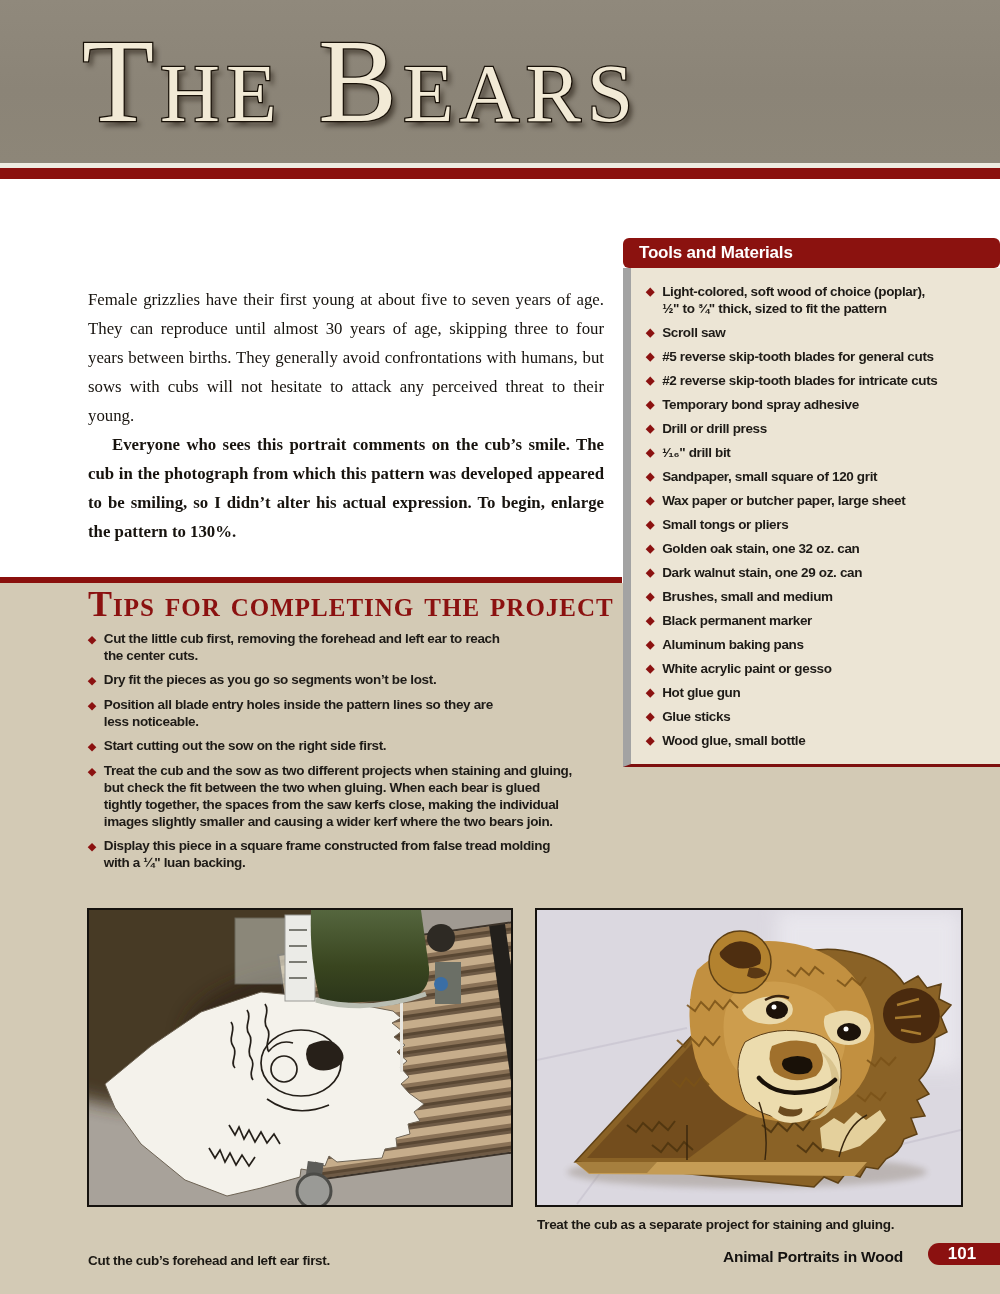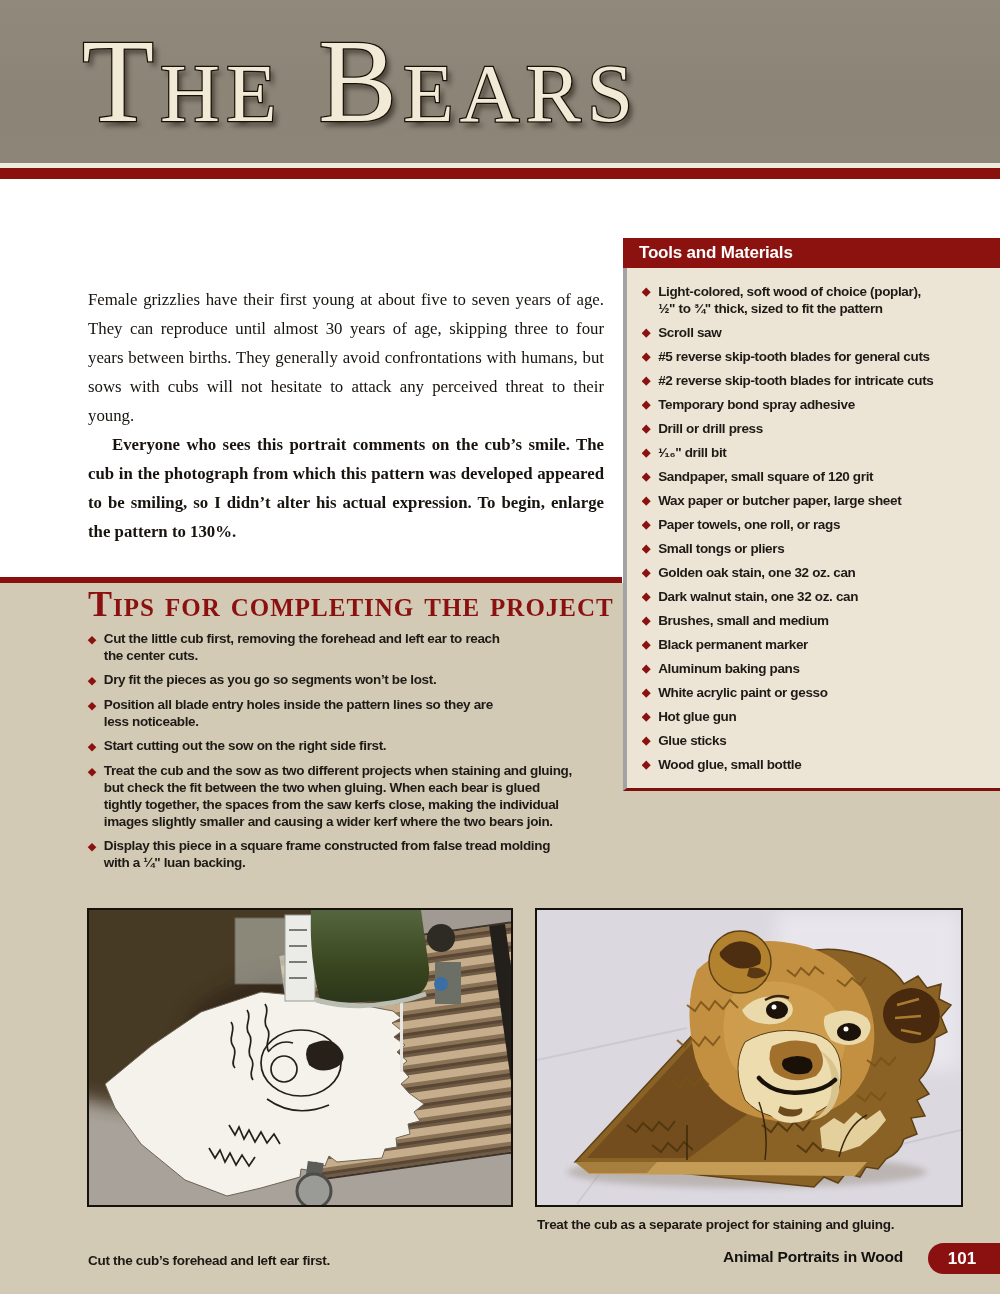--- a/index.html
+++ b/index.html
@@ -24,22 +24,22 @@
   
   .intro{position:absolute;top:248px;left:88px;width:516px;
     font-family:"Liberation Serif",serif;font-size:16.8px;line-height:29px;
     color:#17130e;text-align:justify;margin-top:37px;}
   .intro p{margin:0;}
   .intro p.indent{text-indent:24px;font-weight:bold;}
 
   
   .tools-box{position:absolute;top:238px;left:623px;width:377px;box-sizing:border-box;}
   .tools-header{background:#8b120f;color:#ffffff;height:30px;line-height:30px;
-    padding-left:16px;font-size:17px;font-weight:bold;letter-spacing:-0.2px;}
-  .tools-body{background:#ece5d5;border-left:4px solid #a3a3a3;border-bottom:3px solid #7e0f0e;
+    padding-left:16px;font-size:17px;font-weight:bold;letter-spacing:-0.2px;border-radius:6px;}
+  .tools-body{background:#ece5d5;border-left:8px solid #a3a3a3;border-bottom:3px solid #7e0f0e;
     padding:15px 8px 8px 15px;box-sizing:border-box;}
   ul.bullet-list{list-style:none;margin:0;padding:0;}
   ul.bullet-list li{display:flex;align-items:flex-start;margin:0 0 7px 0;
     font-size:13.5px;font-weight:bold;letter-spacing:-0.35px;line-height:17px;color:#1e1b17;}
   .diamond{flex:0 0 auto;margin-right:8px;color:#8b1110;font-size:11px;line-height:17px;}
   .diamond::before{content:"◆";}
   .bullet-text{white-space:pre-line;}
 
   
   .tips-title{position:absolute;top:584px;left:88px;margin:0;
@@ -55,21 +55,21 @@
   .photo-left{top:908px;left:87px;width:426px;height:299px;}
   .photo-right{top:908px;left:535px;width:428px;height:299px;}
   .caption{position:absolute;top:1217px;font-size:13.5px;font-weight:bold;
     letter-spacing:-0.3px;color:#1c1914;}
   .caption-left{left:88px;width:430px;margin-top:36px;}
   .caption-right{left:537px;width:440px;}
 
   
   .footer-title{position:absolute;top:1248px;right:97px;font-size:15.5px;font-weight:bold;
     letter-spacing:-0.2px;color:#141210;}
-  .page-pill{position:absolute;top:1243px;left:928px;width:72px;height:31px;
+  .page-pill{position:absolute;top:1243px;left:928px;width:72px;height:22px;
     background:#8b1110;border-radius:16px 0 0 16px;color:#ffffff;
     display:flex;align-items:center;justify-content:center;
     font-size:17px;font-weight:bold;padding-right:4px;box-sizing:border-box;}
 </style>
 </head>
 <body>
 
 <div class="page">
 
   <div class="masthead"></div>
@@ -121,33 +121,29 @@
           <li>
           <span class="diamond"></span>
           <span class="bullet-text">Sandpaper, small square of 120 grit</span>
         </li>
           <li>
           <span class="diamond"></span>
           <span class="bullet-text">Wax paper or butcher paper, large sheet</span>
         </li>
           <li>
           <span class="diamond"></span>
-          <span class="bullet-text">Paper towels, one roll, or rags</span>
-        </li>
-          <li>
-          <span class="diamond"></span>
           <span class="bullet-text">Small tongs or pliers</span>
         </li>
           <li>
           <span class="diamond"></span>
           <span class="bullet-text">Golden oak stain, one 32 oz. can</span>
         </li>
           <li>
           <span class="diamond"></span>
-          <span class="bullet-text">Dark walnut stain, one 32 oz. can</span>
+          <span class="bullet-text">Dark walnut stain, one 29 oz. can</span>
         </li>
           <li>
           <span class="diamond"></span>
           <span class="bullet-text">Brushes, small and medium</span>
         </li>
           <li>
           <span class="diamond"></span>
           <span class="bullet-text">Black permanent marker</span>
         </li>
           <li>

